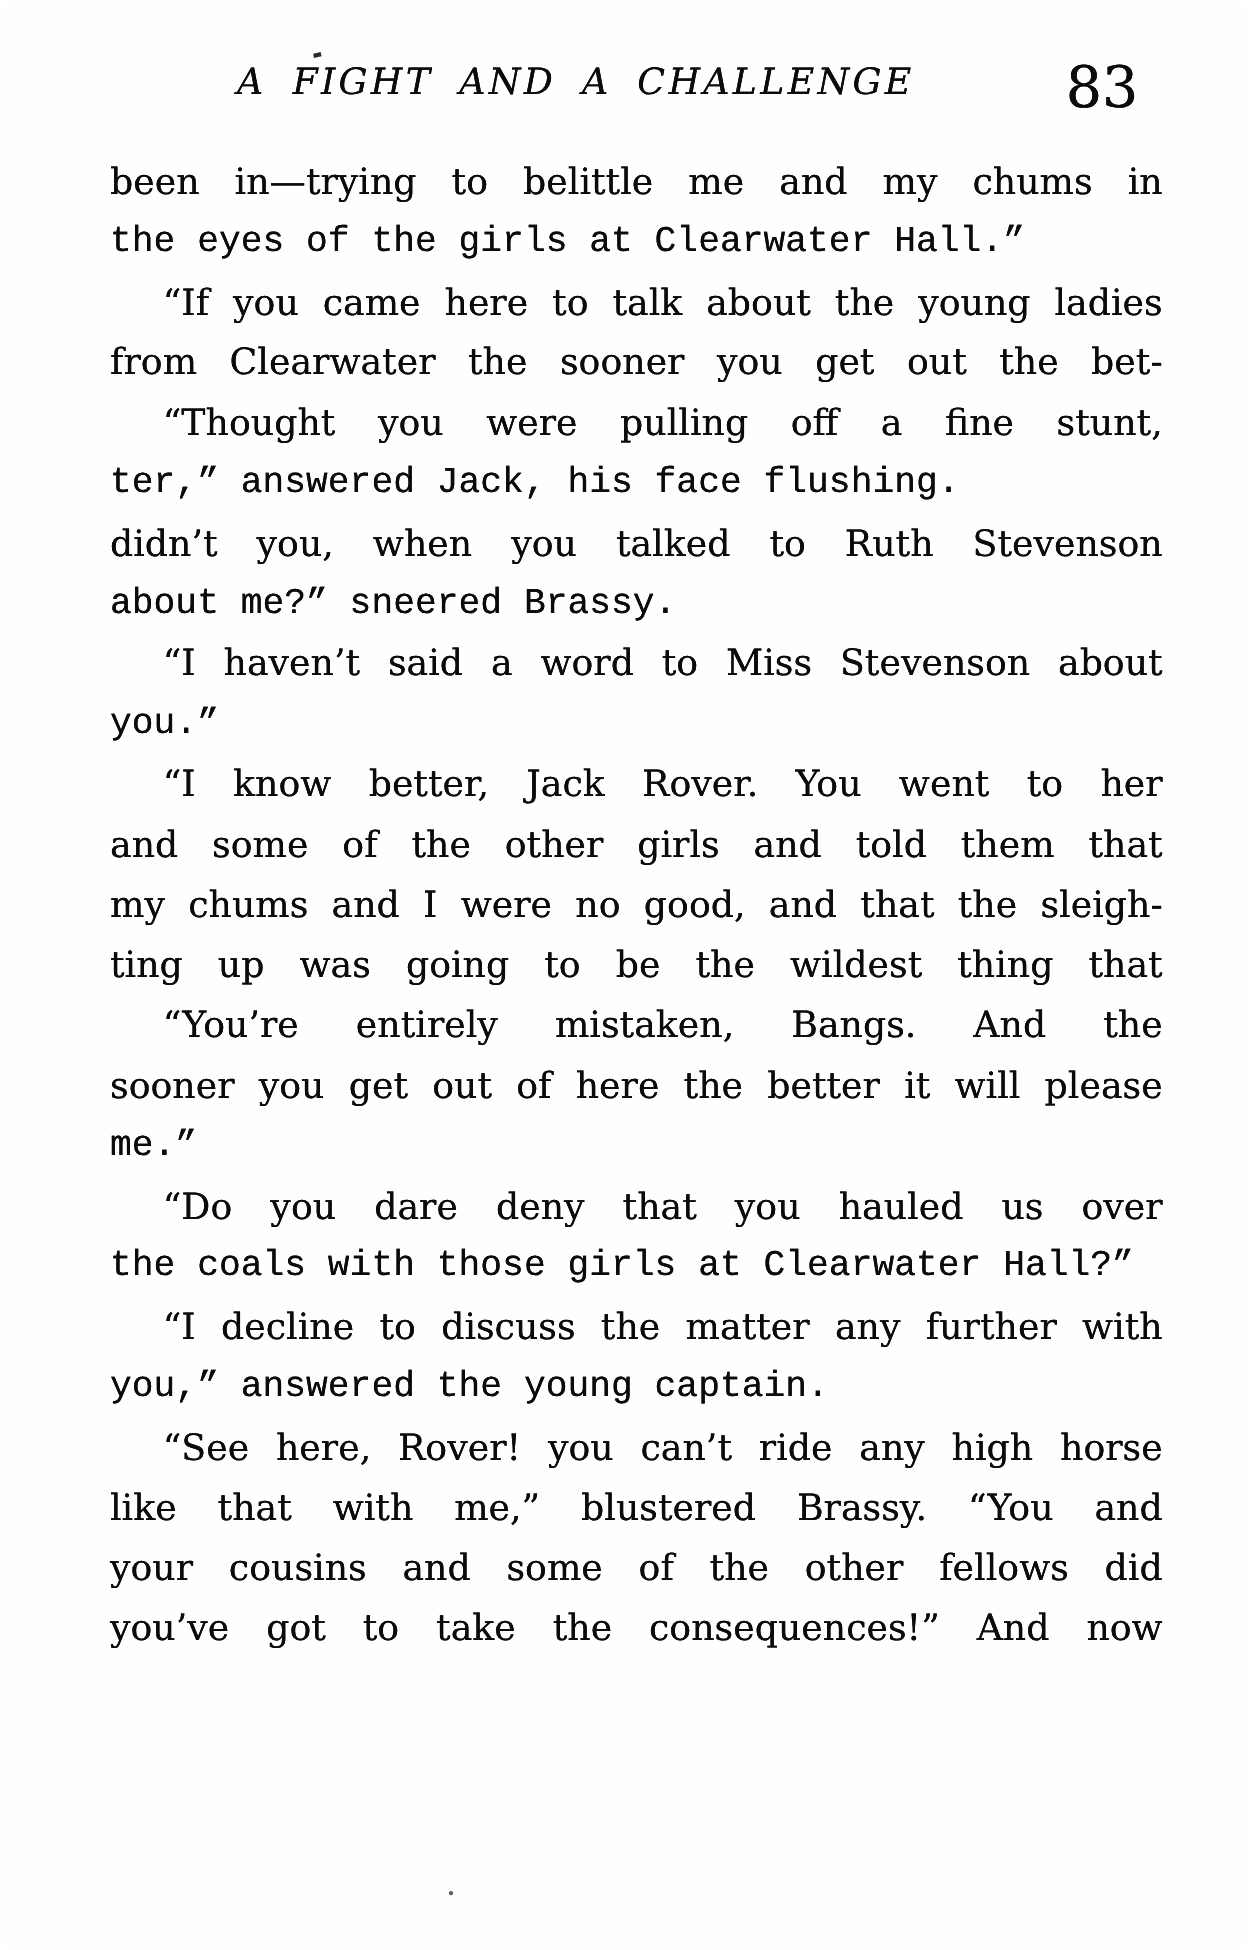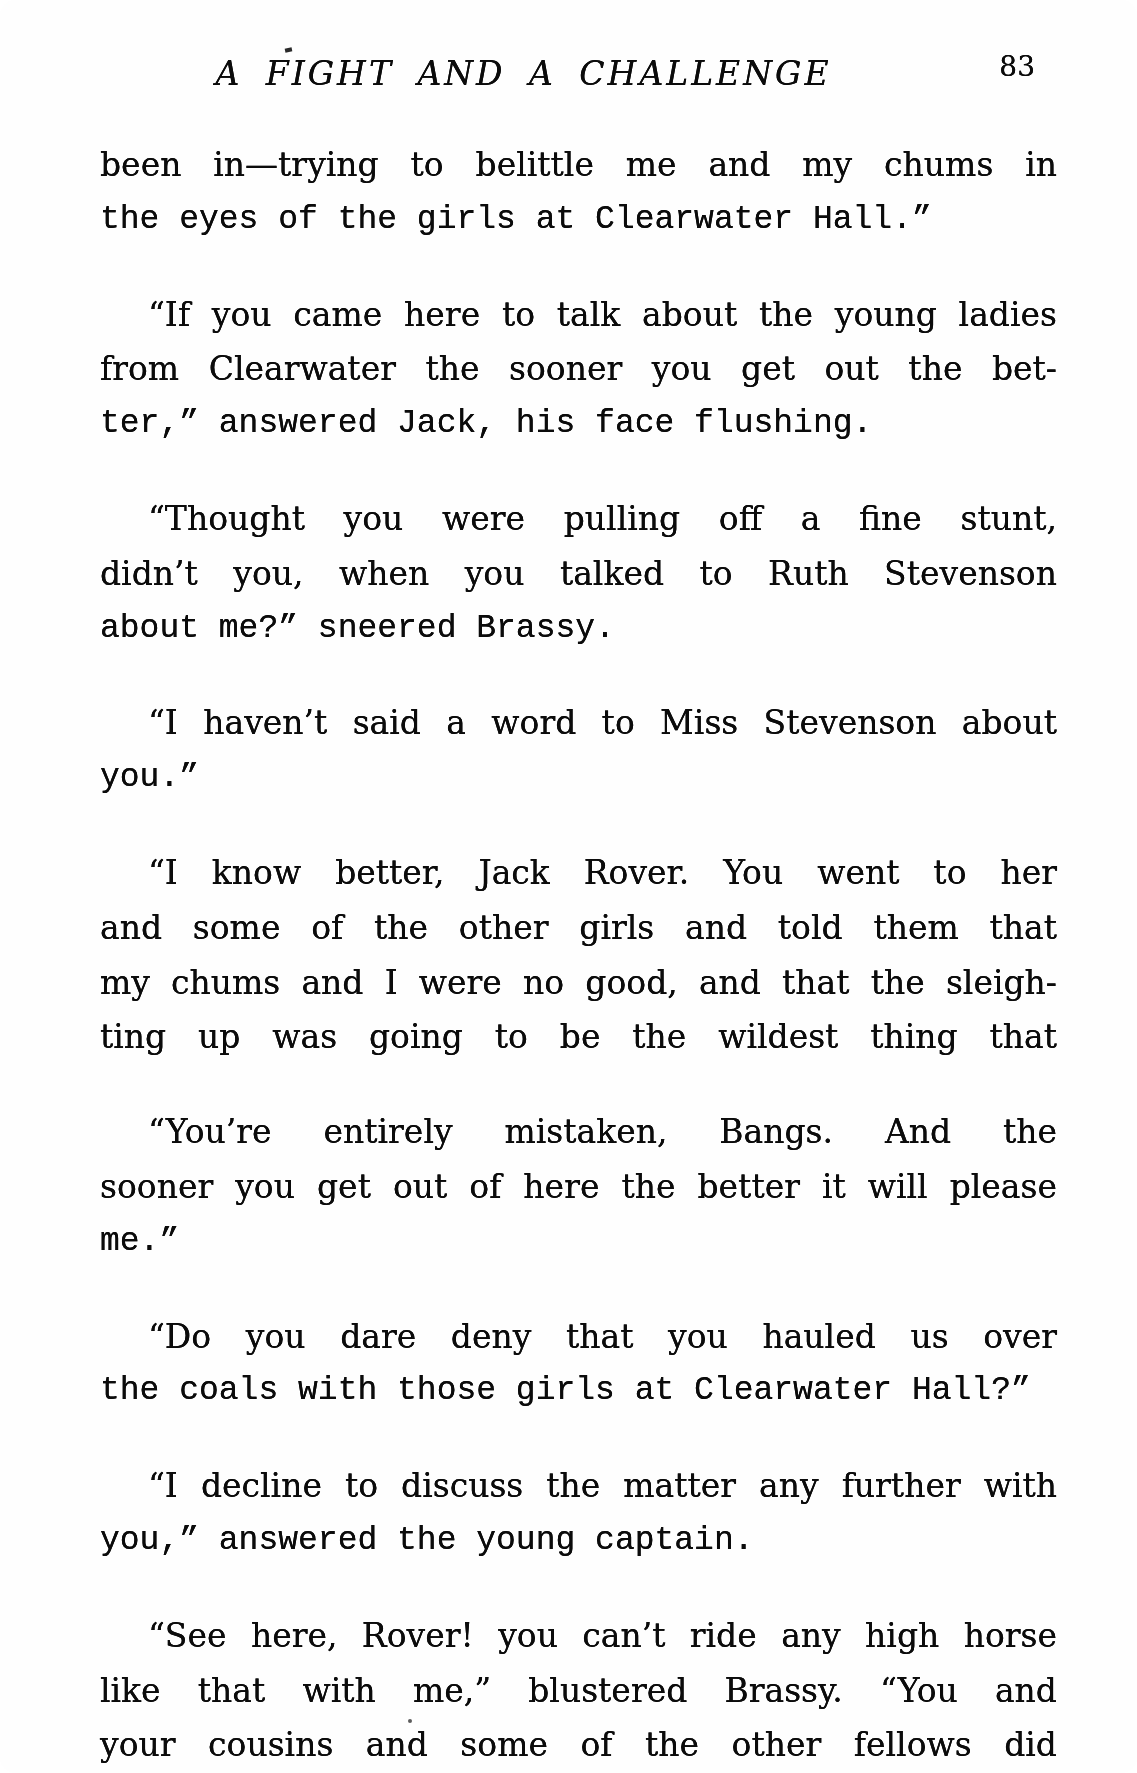--- a/index.html
+++ b/index.html
@@ -34,21 +34,21 @@
     font-size: 33px;
     letter-spacing: 3px;
     word-spacing: 10px;
     white-space: nowrap;
     text-shadow: 0 0 0.5px #000;
   }
   .page-number {
     position: absolute;
     right: 22px;
     top: 0;
-    font-size: 28px;
+    font-size: 52px;
     text-shadow: 0 0 0.5px #000;
   }
   .title-artifact {
     position: absolute;
     left: 185px;
     top: -2px;
     width: 7px;
     height: 4px;
     background: #2a2a2a;
     transform: rotate(-12deg);
@@ -60,21 +60,21 @@
     width: 957px;
     font-size: 33px;
     line-height: 54.8px;
     text-shadow: 0 0 0.5px #000;
   }
   .line {
     height: 54.8px;
     text-align: justify;
     text-align-last: justify;
   }
-  .line.indent { text-indent: 48px; margin-top: 40px; }
+  .line.indent { text-indent: 48px; }
   .line.para-end { text-align-last: left; font-family: Liberation Mono, monospace; }
   .scan-dot {
     position: absolute;
     left: 408px;
     top: 1719px;
     width: 4px;
     height: 4px;
     border-radius: 50%;
     background: #333;
     opacity: 0.8;
@@ -89,37 +89,38 @@
     <div class="running-title">A FIGHT AND A CHALLENGE</div>
     <span class="title-artifact"></span>
     <div class="page-number">83</div>
   </div>
 
   <div class="text-block">
     <div class="line">been in—trying to belittle me and my chums in</div>
     <div class="line para-end">the eyes of the girls at Clearwater Hall.”</div>
     <div class="line indent">“If you came here to talk about the young ladies</div>
     <div class="line">from Clearwater the sooner you get out the bet-</div>
+    <div class="line indent">“Thought you were pulling off a fine stunt,</div>
     <div class="line para-end">ter,” answered Jack, his face flushing.</div>
-    <div class="line indent">“Thought you were pulling off a fine stunt,</div>
     <div class="line">didn’t you, when you talked to Ruth Stevenson</div>
     <div class="line para-end">about me?” sneered Brassy.</div>
     <div class="line indent">“I haven’t said a word to Miss Stevenson about</div>
     <div class="line para-end">you.”</div>
     <div class="line indent">“I know better, Jack Rover.  You went to her</div>
     <div class="line">and some of the other girls and told them that</div>
     <div class="line">my chums and I were no good, and that the sleigh-</div>
     <div class="line">ting up was going to be the wildest thing that</div>
     <div class="line indent">“You’re entirely mistaken, Bangs.  And the</div>
     <div class="line">sooner you get out of here the better it will please</div>
     <div class="line para-end">me.”</div>
     <div class="line indent">“Do you dare deny that you hauled us over</div>
     <div class="line para-end">the coals with those girls at Clearwater Hall?”</div>
     <div class="line indent">“I decline to discuss the matter any further with</div>
     <div class="line para-end">you,” answered the young captain.</div>
     <div class="line indent">“See here, Rover! you can’t ride any high horse</div>
     <div class="line">like that with me,” blustered Brassy.  “You and</div>
     <div class="line">your cousins and some of the other fellows did</div>
+    <div class="line">you’ve got to take the consequences!”  And now</div>
   </div>
 
   <div class="scan-dot"></div>
 
 </div>
 
 </body></html>

